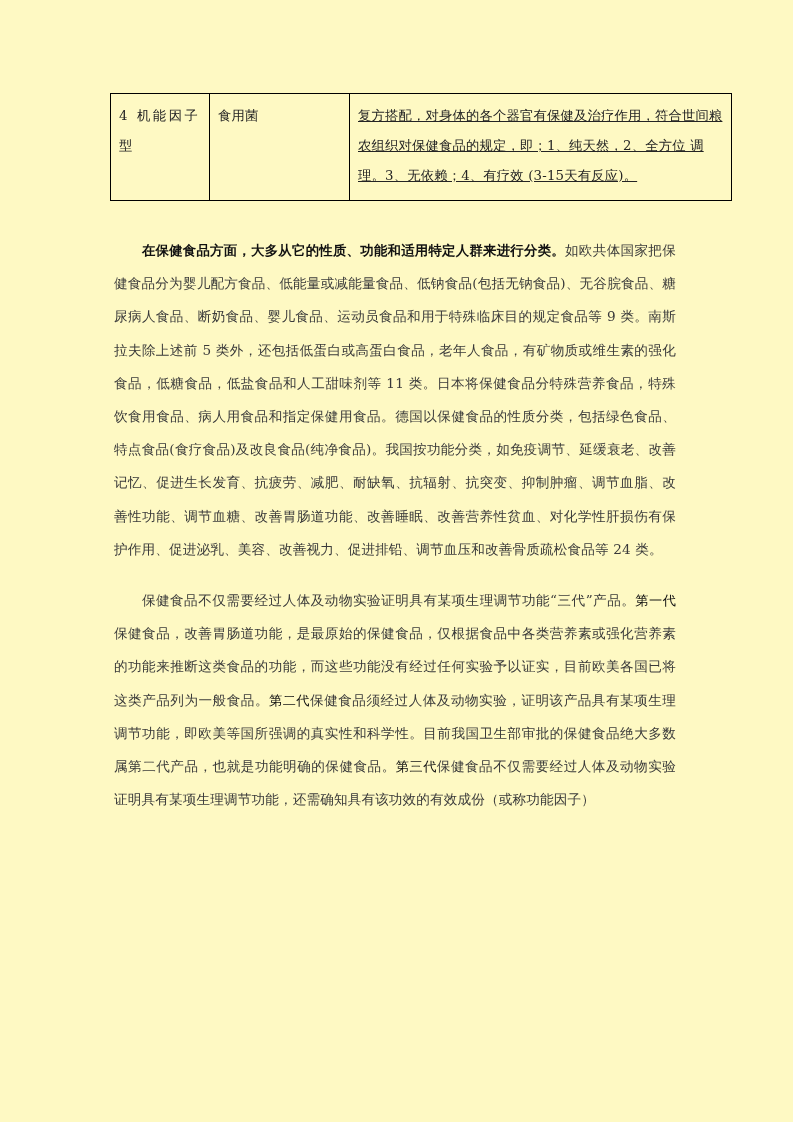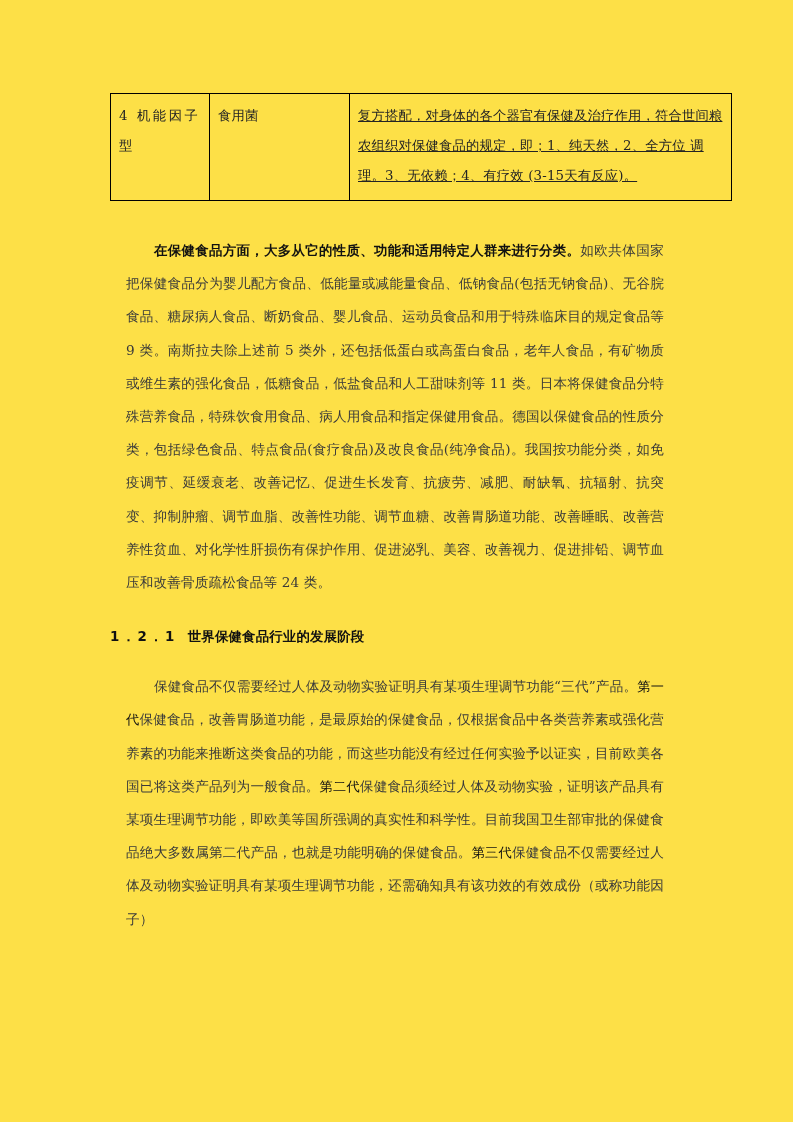--- a/index.html
+++ b/index.html
@@ -14,21 +14,21 @@
     color: #1a1a1a;
     -webkit-font-smoothing: antialiased;
   }
 
   .page {
     position: relative;
     width: 793px;
     height: 1122px;
     box-sizing: border-box;
     padding: 93px 113px 0 110px;
-    background: #fde047;
+    background: #fef9c3;
     overflow: hidden;
   }
 
   
   .spec-table {
     width: 570px;
     border-collapse: collapse;
     table-layout: fixed;
     margin: 0 0 0 0;
   }
@@ -47,21 +47,21 @@
   .col-3 { width: 365px; text-decoration: underline; }
 
   .col-1-text {
     display: block;
     letter-spacing: 2.6px;
     word-break: break-all;
   }
 
   
   .para {
-    margin: 16px;
+    margin: 4px;
     font-size: 13.6px;
     line-height: 33.2px;
     text-align: justify;
     text-justify: inter-ideograph;
     color: #3a3a3a;
     letter-spacing: 0.15px;
   }
   .para.indent { text-indent: 2.05em; }
   .para-gap-top-1 { margin-top: 33px; }
   .para b, .para strong {
@@ -117,21 +117,18 @@
         </td>
       </tr>
     </tbody>
   </table>
 
   <p class="para indent para-gap-top-1">
     <span class="lead-bold">在保健食品方面，大多从它的性质、功能和适用特定人群来进行分类。</span><span>如欧共体国家把保健食品分为婴儿配方食品、低能量或减能量食品、低钠食品(包括无钠食品)、无谷脘食品、糖尿病人食品、断奶食品、婴儿食品、运动员食品和用于特殊临床目的规定食品等 9 类。南斯拉夫除上述前 5 类外，还包括低蛋白或高蛋白食品，老年人食品，有矿物质或维生素的强化食品，低糖食品，低盐食品和人工甜味剂等 11 类。日本将保健食品分特殊营养食品，特殊饮食用食品、病人用食品和指定保健用食品。德国以保健食品的性质分类，包括绿色食品、特点食品(食疗食品)及改良食品(纯净食品)。我国按功能分类，如免疫调节、延缓衰老、改善记忆、促进生长发育、抗疲劳、减肥、耐缺氧、抗辐射、抗突变、抑制肿瘤、调节血脂、改善性功能、调节血糖、改善胃肠道功能、改善睡眠、改善营养性贫血、对化学性肝损伤有保护作用、促进泌乳、美容、改善视力、促进排铅、调节血压和改善骨质疏松食品等 24 类。</span>
   </p>
 
 
-  <h3 class="heading heading-h3">
-    <span class="num">1．2．1</span><span>世界保健食品行业的发展阶段</span>
-  </h3>
 
   <p class="para indent body-after-h3">
     <span>保健食品不仅需要经过人体及动物实验证明具有某项生理调节功能“三代”产品。</span><b>第一代</b><span>保健食品，改善胃肠道功能，是最原始的保健食品，仅根据食品中各类营养素或强化营养素的功能来推断这类食品的功能，而这些功能没有经过任何实验予以证实，目前欧美各国已将这类产品列为一般食品。</span><b>第二代</b><span>保健食品须经过人体及动物实验，证明该产品具有某项生理调节功能，即欧美等国所强调的真实性和科学性。目前我国卫生部审批的保健食品绝大多数属第二代产品，也就是功能明确的保健食品。</span><b>第三代</b><span>保健食品不仅需要经过人体及动物实验证明具有某项生理调节功能，还需确知具有该功效的有效成份（或称功能因子）</span>
   </p>
 
 </div>
 
 </body></html>

